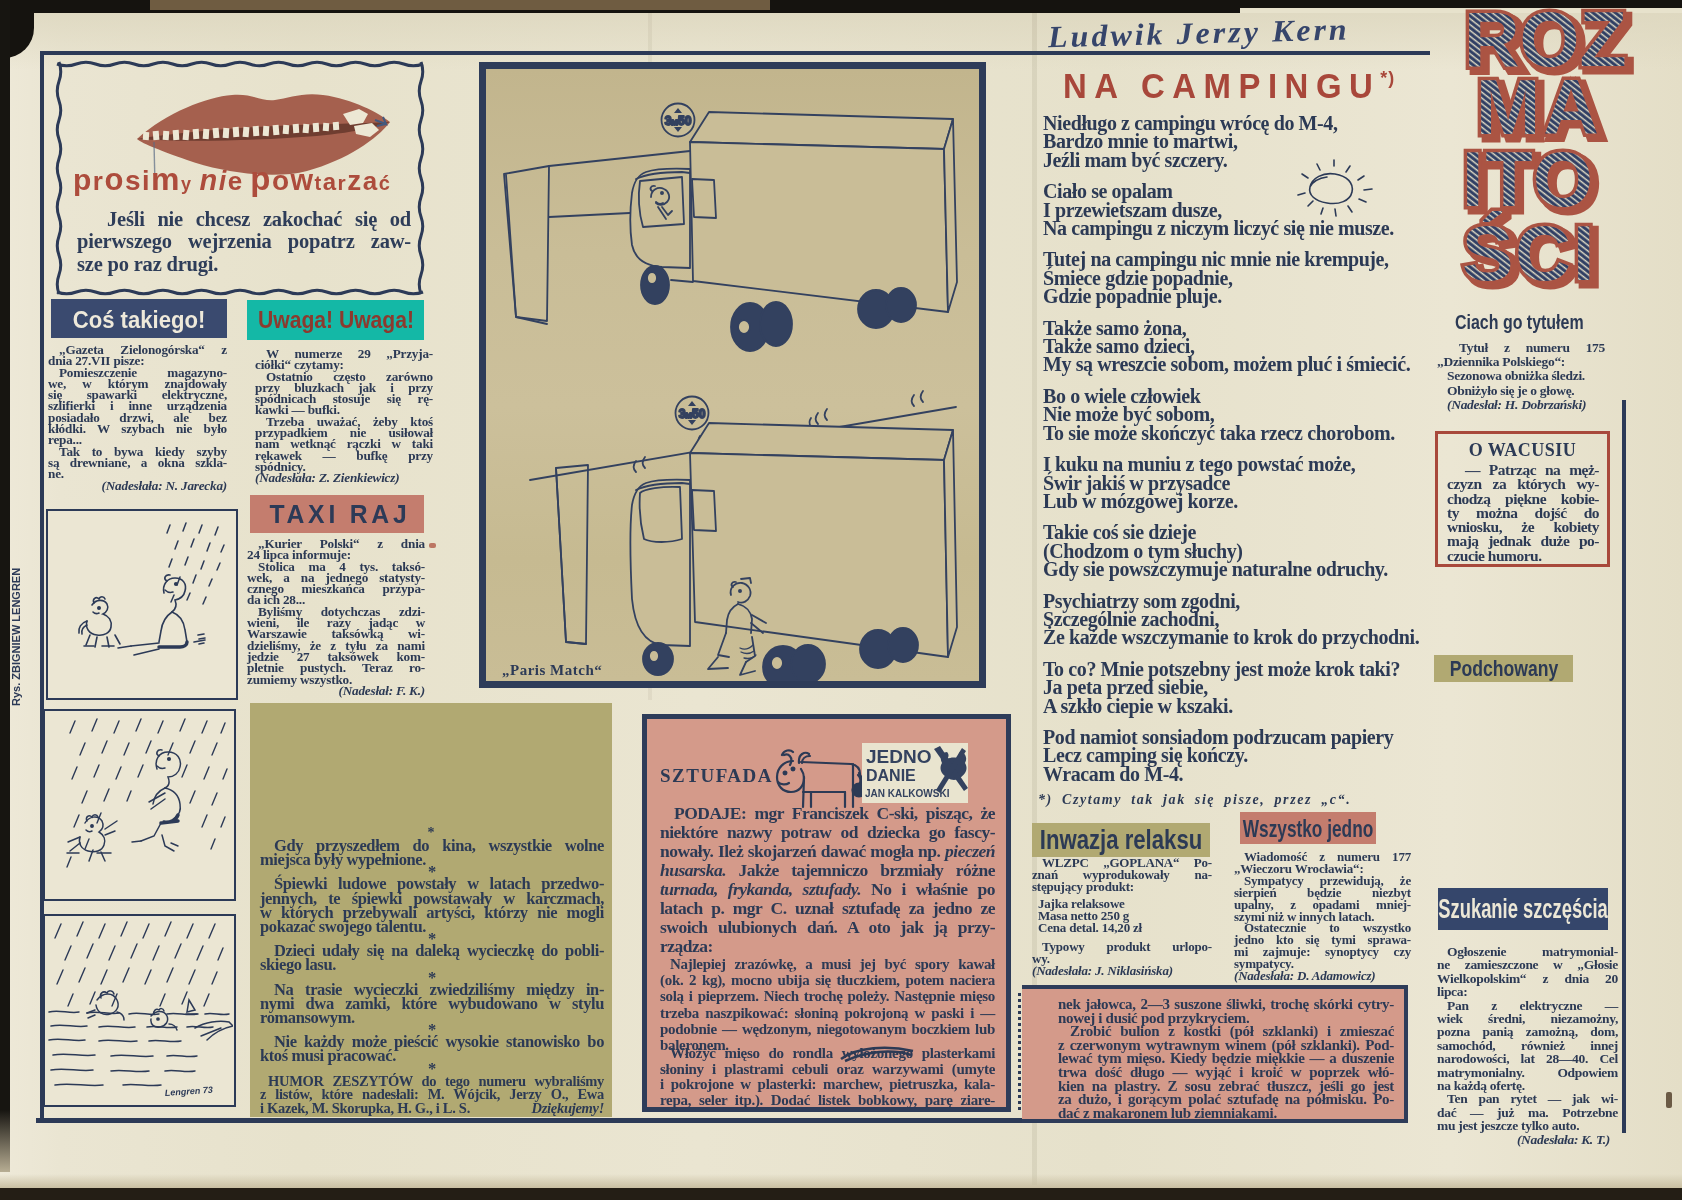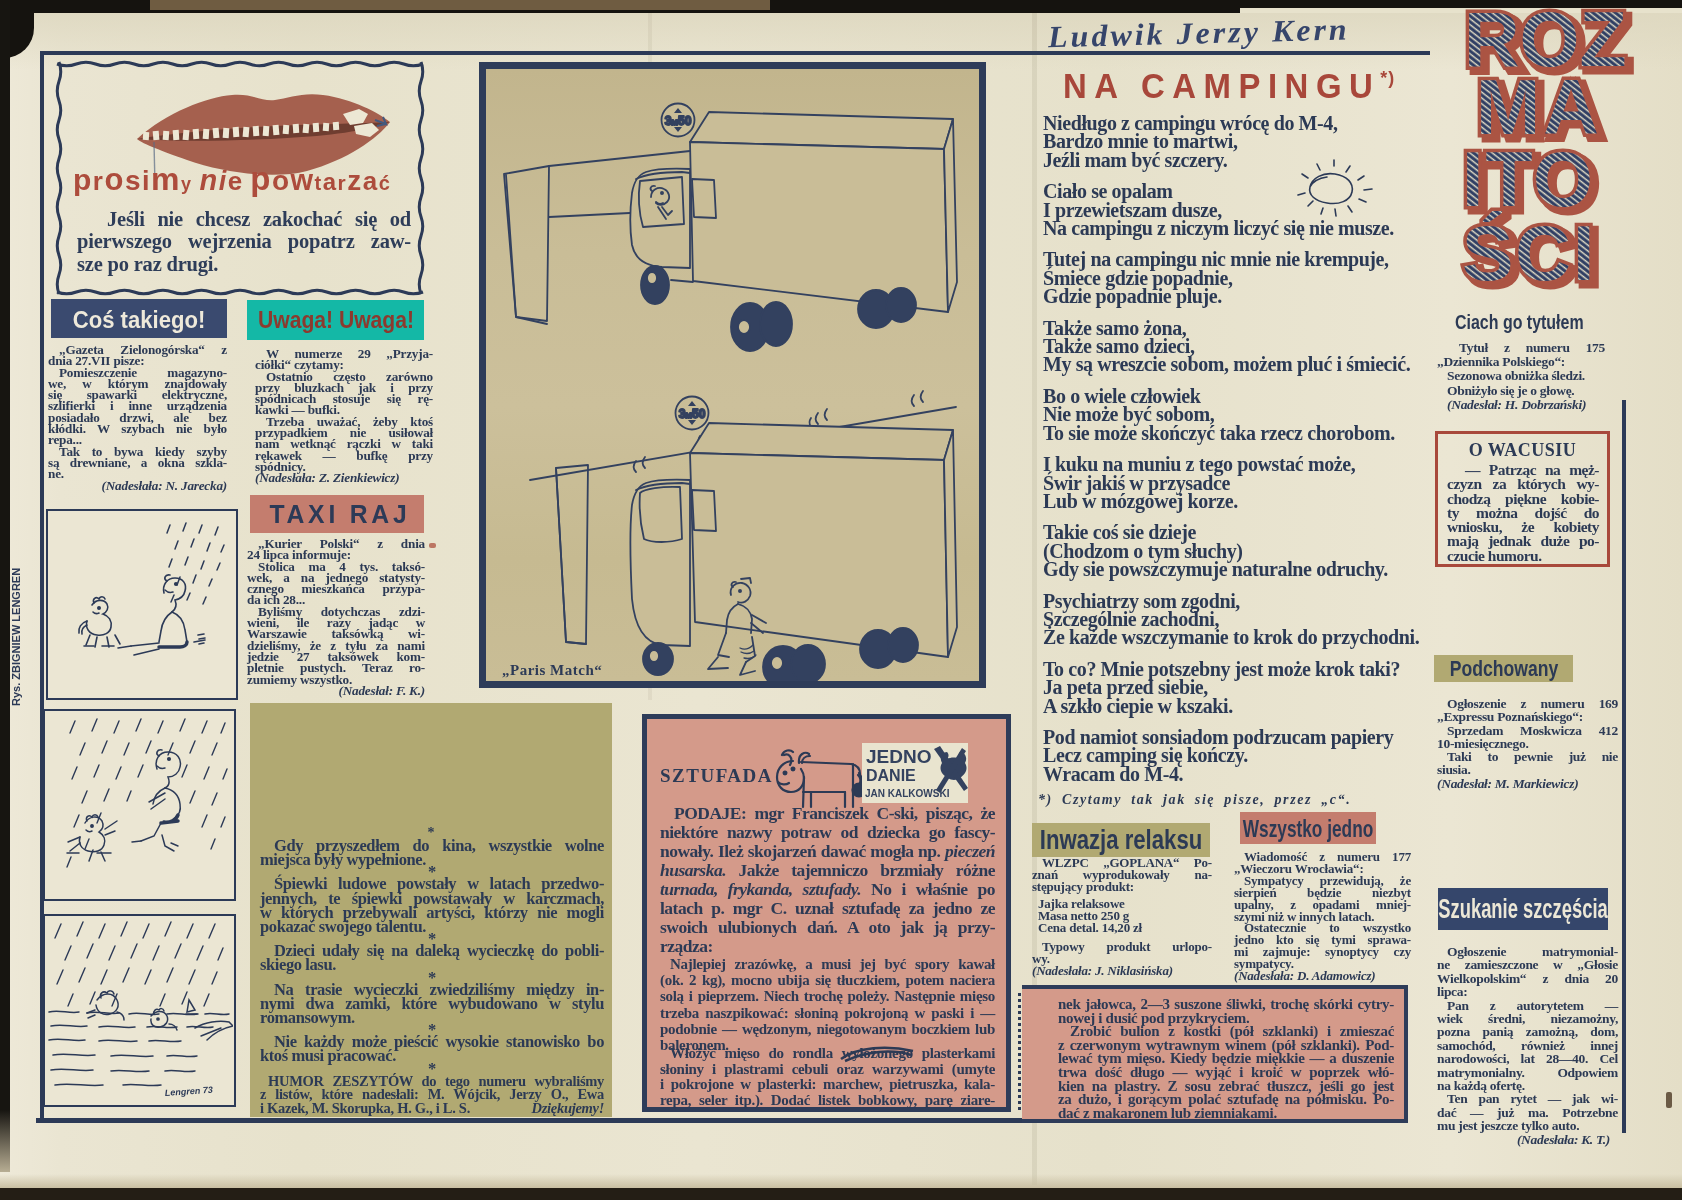--- a/index.html
+++ b/index.html
@@ -683,40 +683,31 @@
 <div class="ln">wniosku, że kobiety</div>
 <div class="ln">mają jednak duże po-</div>
 <div>czucie humoru.</div>
 </div>
 </div>
 
 <div class="abs hdr" style="left:1434px;top:655px;width:139px;height:27px;background:#b1a972;color:#2c3a55;font-size:22px;line-height:26px;">
       <span style="transform:translate(-50%,-50%) scaleX(0.8);">Podchowany</span>
     </div>
 
-<div class="abs" style="left:1437px;top:697px;width:181px;font-size:13.5px;line-height:13.3px;color:#2c3a55;letter-spacing:-0.3px;">
-<div class="ln" style="text-indent:10px;">Ogłoszenie z numeru 169</div>
-<div>„Expressu Poznańskiego“:</div>
-<div class="ln" style="text-indent:10px;">Sprzedam Moskwicza 412</div>
-<div>10-miesięcznego.</div>
-<div class="ln" style="text-indent:10px;">Taki to pewnie już nie</div>
-<div>siusia.</div>
-<div class="it">(Nadesłał: M. Markiewicz)</div>
-</div>
 
 <div class="abs hdr" style="left:1438px;top:888px;width:170px;height:42px;background:#35466b;color:#ece7d6;font-size:27px;line-height:42px;">
       <span style="transform:translate(-50%,-50%) scaleX(0.68);">Szukanie szczęścia</span>
     </div>
 
 <div class="abs" style="left:1437px;top:945px;width:181px;font-size:13.5px;line-height:13.4px;color:#2c3a55;letter-spacing:-0.3px;">
 <div class="ln" style="text-indent:10px;">Ogłoszenie matrymonial-</div>
 <div class="ln">ne zamieszczone w „Głosie</div>
 <div class="ln">Wielkopolskim“ z dnia 20</div>
 <div>lipca:</div>
-<div class="ln" style="text-indent:10px;">Pan z autorytetem —</div>
+<div class="ln" style="text-indent:10px;">Pan z elektryczne —</div>
 <div class="ln">wiek średni, niezamożny,</div>
 <div class="ln">pozna panią zamożną, dom,</div>
 <div class="ln">samochód, również innej</div>
 <div class="ln">narodowości, lat 28—40. Cel</div>
 <div class="ln">matrymonialny. Odpowiem</div>
 <div>na każdą ofertę.</div>
 <div class="ln" style="text-indent:10px;">Ten pan rytet — jak wi-</div>
 <div class="ln">dać — już ma. Potrzebne</div>
 <div>mu jest jeszcze tylko auto.</div>
 <div class="it" style="text-align:right;padding-right:8px;">(Nadesłała: K. T.)</div>

